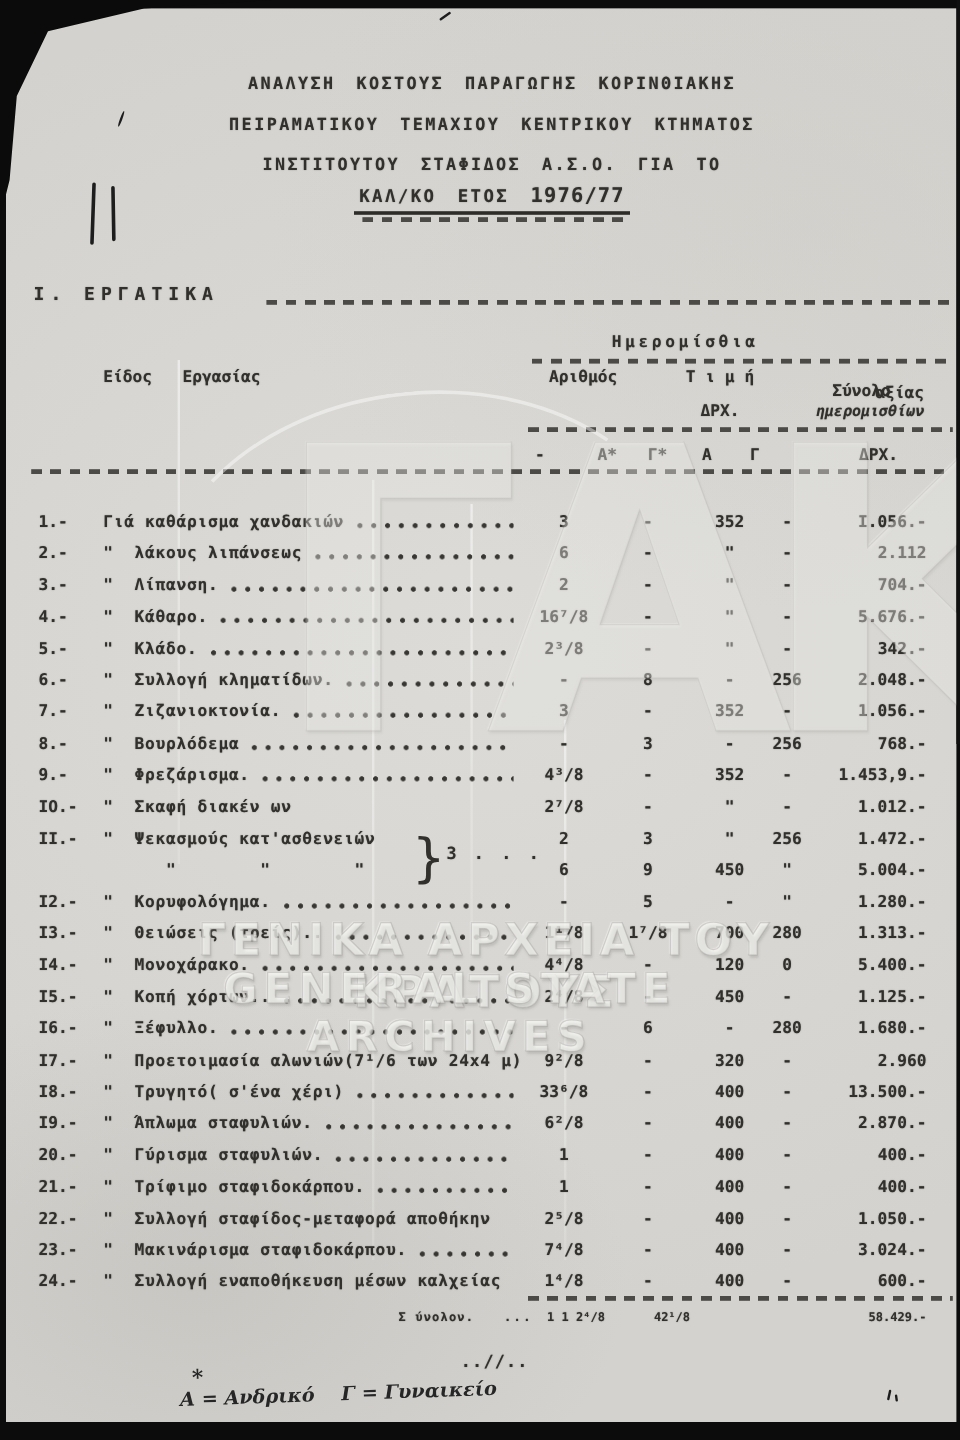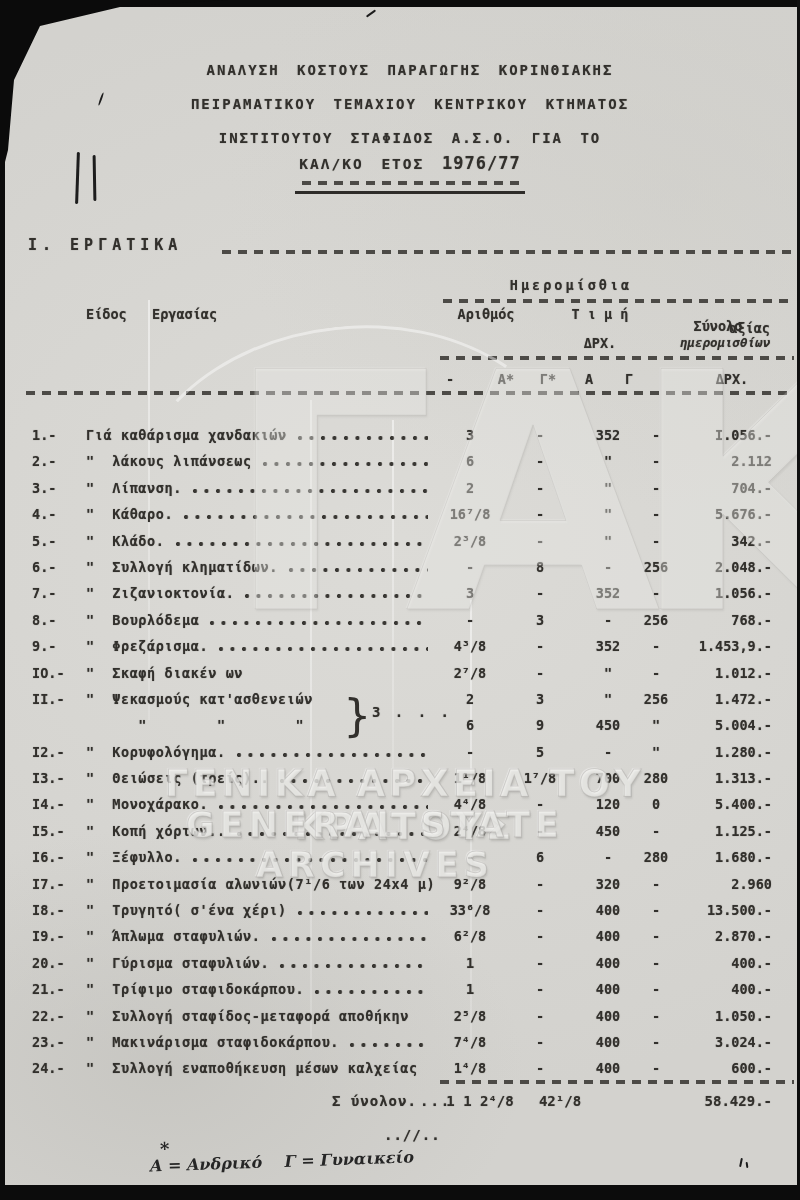--- a/index.html
+++ b/index.html
@@ -17,21 +17,21 @@
     clip-path:polygon(0 0,228px 0,120px 7px,40px 26px,14px 80px,8px 150px,0 182px);}
   .edge-right{position:absolute;right:0;top:0;width:3px;height:620px;background:#101010;}
   
   .pen{position:absolute;background:#1d1d1d;border-radius:2px;}
   .hand{position:absolute;font-family:"DejaVu Serif", serif;font-style:italic;font-weight:bold;
         color:#262626;transform:rotate(-2deg);}
   
   .title-line{position:absolute;left:120px;width:580px;text-align:center;font-size:14px;
               letter-spacing:2px;word-spacing:7px;}
   .year-line{font-size:14.5px;}
-  .year-underline{display:inline-block;border-bottom:3px solid #2e2c29;padding:0 4px 18px 4px;}
+  .year-underline{display:inline-block;border-bottom:3px solid #2e2c29;padding:0 4px 3px 4px;}
   .year-big{font-size:17px;letter-spacing:1px;}
   
   .dash{position:absolute;height:4px;
         background:repeating-linear-gradient(90deg,#34322e 0,#34322e 9px,rgba(0,0,0,0) 9px,rgba(0,0,0,0) 16px);
         opacity:.85;}
   
   .hl{position:absolute;font-size:13.5px;}
   .ctr{text-align:center;}
   
   .rows{position:absolute;left:0;top:424px;right:0;}
@@ -45,21 +45,21 @@
   .nodots{visibility:hidden;}
   .c-da{left:439px;width:62px;text-align:center;}
   .c-dg{left:512px;width:56px;text-align:center;}
   .c-pa{left:581px;width:54px;text-align:center;}
   .c-pg{left:633px;width:46px;text-align:center;}
   .c-tot{left:680px;width:92px;text-align:right;}
   
   .brace{position:absolute;left:344px;top:690px;font-size:44px;font-weight:normal;color:#32302c;}
   .brace-note{position:absolute;left:372px;top:704px;font-size:14px;letter-spacing:3px;}
   
-  .trow{position:absolute;left:0;right:0;top:1090px;height:28px;font-size:14px;text-decoration:underline;}
+  .trow{position:absolute;left:0;right:0;top:1090px;height:28px;font-size:10px;text-decoration:underline;}
   .t-lbl{left:332px;letter-spacing:1px;}
   .t-leader{left:420px;letter-spacing:2px;}
   .t-da{left:430px;width:100px;text-align:center;}
   .t-dg{left:528px;width:64px;text-align:center;}
   
   .wm{position:absolute;pointer-events:none;font-family:"DejaVu Sans", sans-serif;font-weight:bold;
       color:rgba(244,244,240,.55);-webkit-text-stroke:1px rgba(148,147,143,.35);
       text-shadow:1px 2px 2px rgba(120,119,115,.25), -1px -1px 1px rgba(255,255,255,.5);}
   .wm-mono{left:225px;top:330px;width:560px;text-align:center;font-size:330px;line-height:1;
            letter-spacing:-30px;opacity:.5;}

